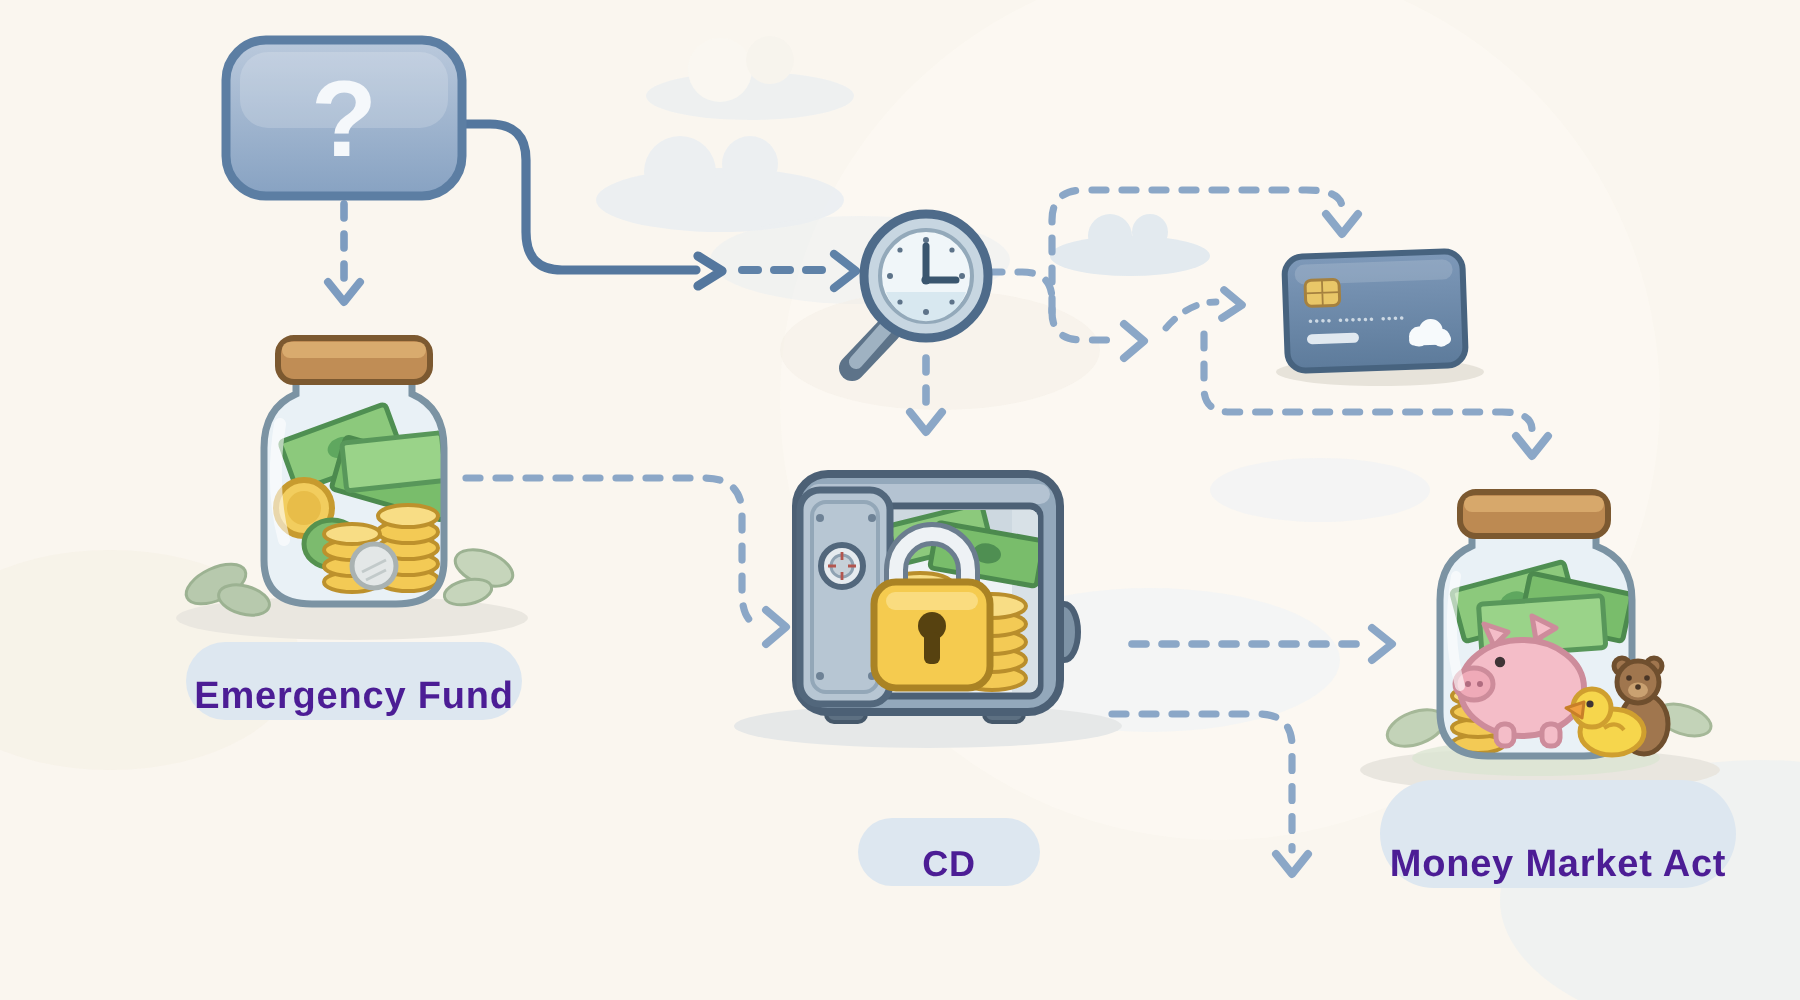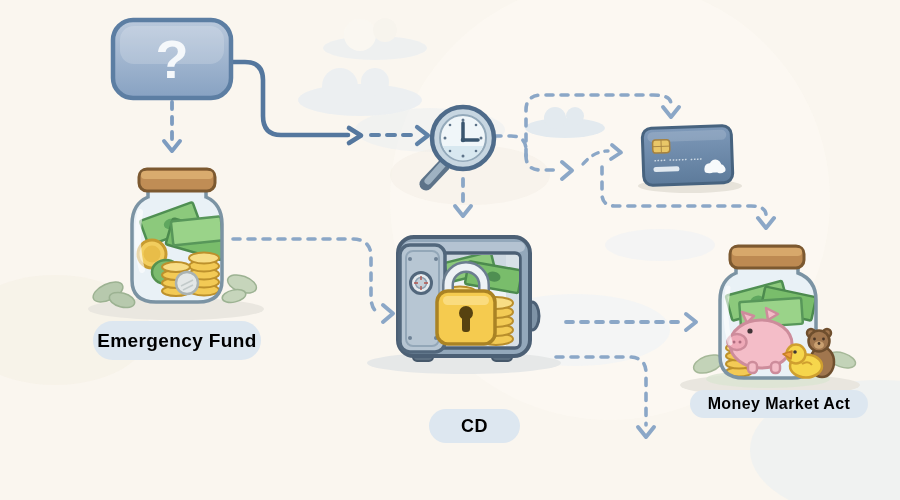--- a/index.html
+++ b/index.html
@@ -1,24 +1,24 @@
 <!DOCTYPE html>
 <html><head>
 <meta charset="utf-8">
 <style>
   html,body{margin:0;padding:0;background:#faf6ef;}
   .stage{position:relative;width:900px;height:500px;background:#faf6ef;overflow:hidden;
          font-family:"Liberation Sans",sans-serif;}
   .stage svg{position:absolute;left:0;top:0;}
-  .pill{position:absolute;display:flex;align-items:center;justify-content:center;
-        background:#dde7f0;color:#000000;font-weight:700;border-radius:999px;
+  .pill{position:absolute;display:flex;align-items:flex-end;justify-content:center;
+        background:#dde7f0;color:#4c1d95;font-weight:700;border-radius:999px;
         letter-spacing:.4px;white-space:nowrap;}
   .pill-ef{left:93px;top:321px;width:168px;height:39px;font-size:19px;}
   .pill-cd{left:429px;top:374px;width:91px;height:34px;font-size:18px;margin-top:35px;}
-  .pill-mmact{left:690px;top:390px;width:178px;height:28px;font-size:16px;}
+  .pill-mmact{left:690px;top:390px;width:178px;height:54px;font-size:19px;}
   .pill-mma{left:603px;top:450px;width:86px;height:37px;font-size:19px;}
   svg text{font-family:"Liberation Sans",sans-serif;}
 </style>
 </head>
 <body>
 
 <div class="stage">
 <svg width="900" height="500" viewBox="0 0 900 500">
   <defs>
     <linearGradient id="gradBox" x1="0" y1="0" x2="0" y2="1">

